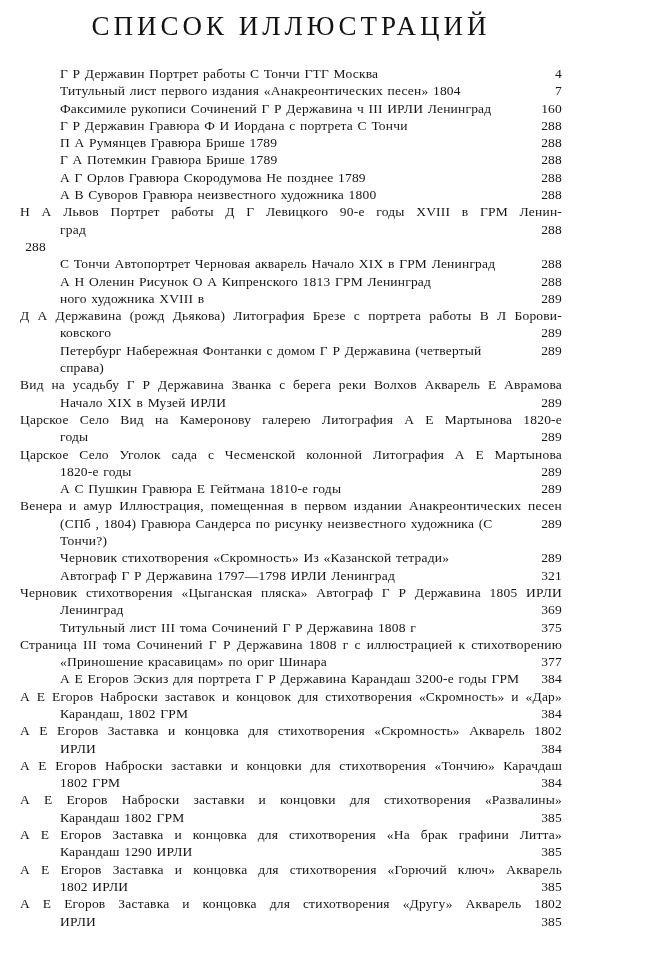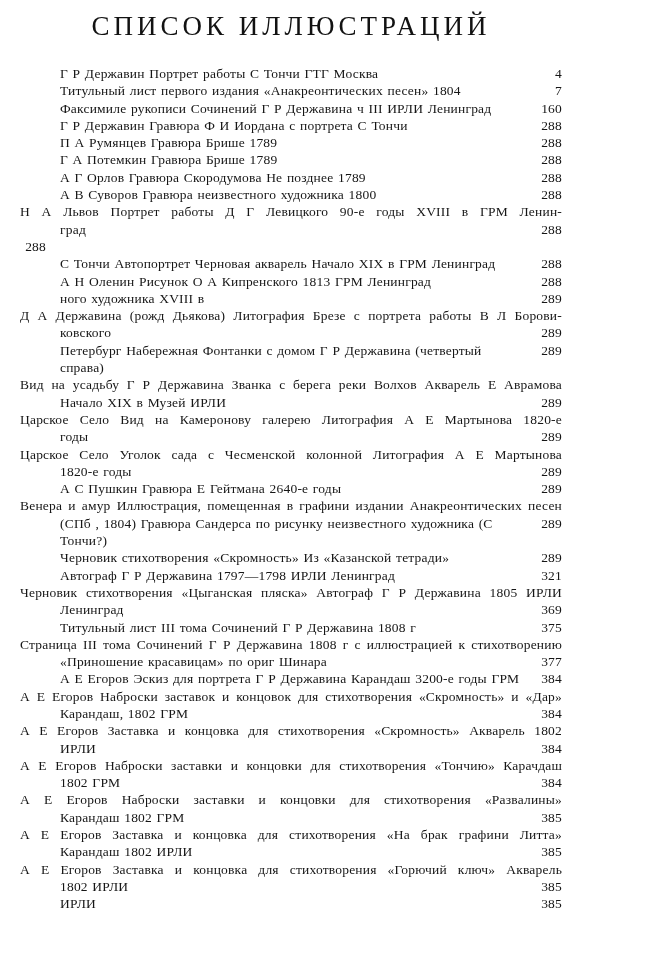--- a/index.html
+++ b/index.html
@@ -165,26 +165,26 @@
   </div>
       <div class="entry">
     <div class="line line-wrap">Царское Село Уголок сада с Чесменской колонной Литография А Е Мартынова</div>
         <div class="line line-last">
       <span class="entry-text">1820-е годы</span>
       <span class="page-num">289</span>
     </div>
   </div>
       <div class="entry">
     <div class="line line-last">
-      <span class="entry-text">А С Пушкин Гравюра Е Гейтмана 2640-е годы</span>
-      <span class="page-num">289</span>
-    </div>
-  </div>
-      <div class="entry">
-    <div class="line line-wrap">Венера и амур Иллюстрация, помещенная в графини издании Анакреонтических песен</div>
+      <span class="entry-text">А С Пушкин Гравюра Е Гейтмана 1810-е годы</span>
+      <span class="page-num">289</span>
+    </div>
+  </div>
+      <div class="entry">
+    <div class="line line-wrap">Венера и амур Иллюстрация, помещенная в первом издании Анакреонтических песен</div>
         <div class="line line-last">
       <span class="entry-text">(СПб , 1804) Гравюра Сандерса по рисунку неизвестного художника (С Тончи?)</span>
       <span class="page-num">289</span>
     </div>
   </div>
       <div class="entry">
     <div class="line line-last">
       <span class="entry-text">Черновик стихотворения «Скромность» Из «Казанской тетради»</span>
       <span class="page-num">289</span>
     </div>
@@ -245,31 +245,32 @@
       <div class="entry">
     <div class="line line-wrap">А Е Егоров Наброски заставки и концовки для стихотворения «Развалины»</div>
         <div class="line line-last">
       <span class="entry-text">Карандаш 1802 ГРМ</span>
       <span class="page-num">385</span>
     </div>
   </div>
       <div class="entry">
     <div class="line line-wrap">А Е Егоров Заставка и концовка для стихотворения «На брак графини Литта»</div>
         <div class="line line-last">
-      <span class="entry-text">Карандаш 1802 ИРЛИ</span>
+      <span class="entry-text">Карандаш 1290 ИРЛИ</span>
       <span class="page-num">385</span>
     </div>
   </div>
       <div class="entry">
     <div class="line line-wrap">А Е Егоров Заставка и концовка для стихотворения «Горючий ключ» Акварель</div>
         <div class="line line-last">
       <span class="entry-text">1802 ИРЛИ</span>
       <span class="page-num">385</span>
     </div>
   </div>
       <div class="entry">
+    <div class="line line-wrap">А Е Егоров Заставка и концовка для стихотворения «Другу» Акварель 1802</div>
         <div class="line line-last">
       <span class="entry-text">ИРЛИ</span>
       <span class="page-num">385</span>
     </div>
   </div>
     </div>
 </div>
 
 </body></html>

